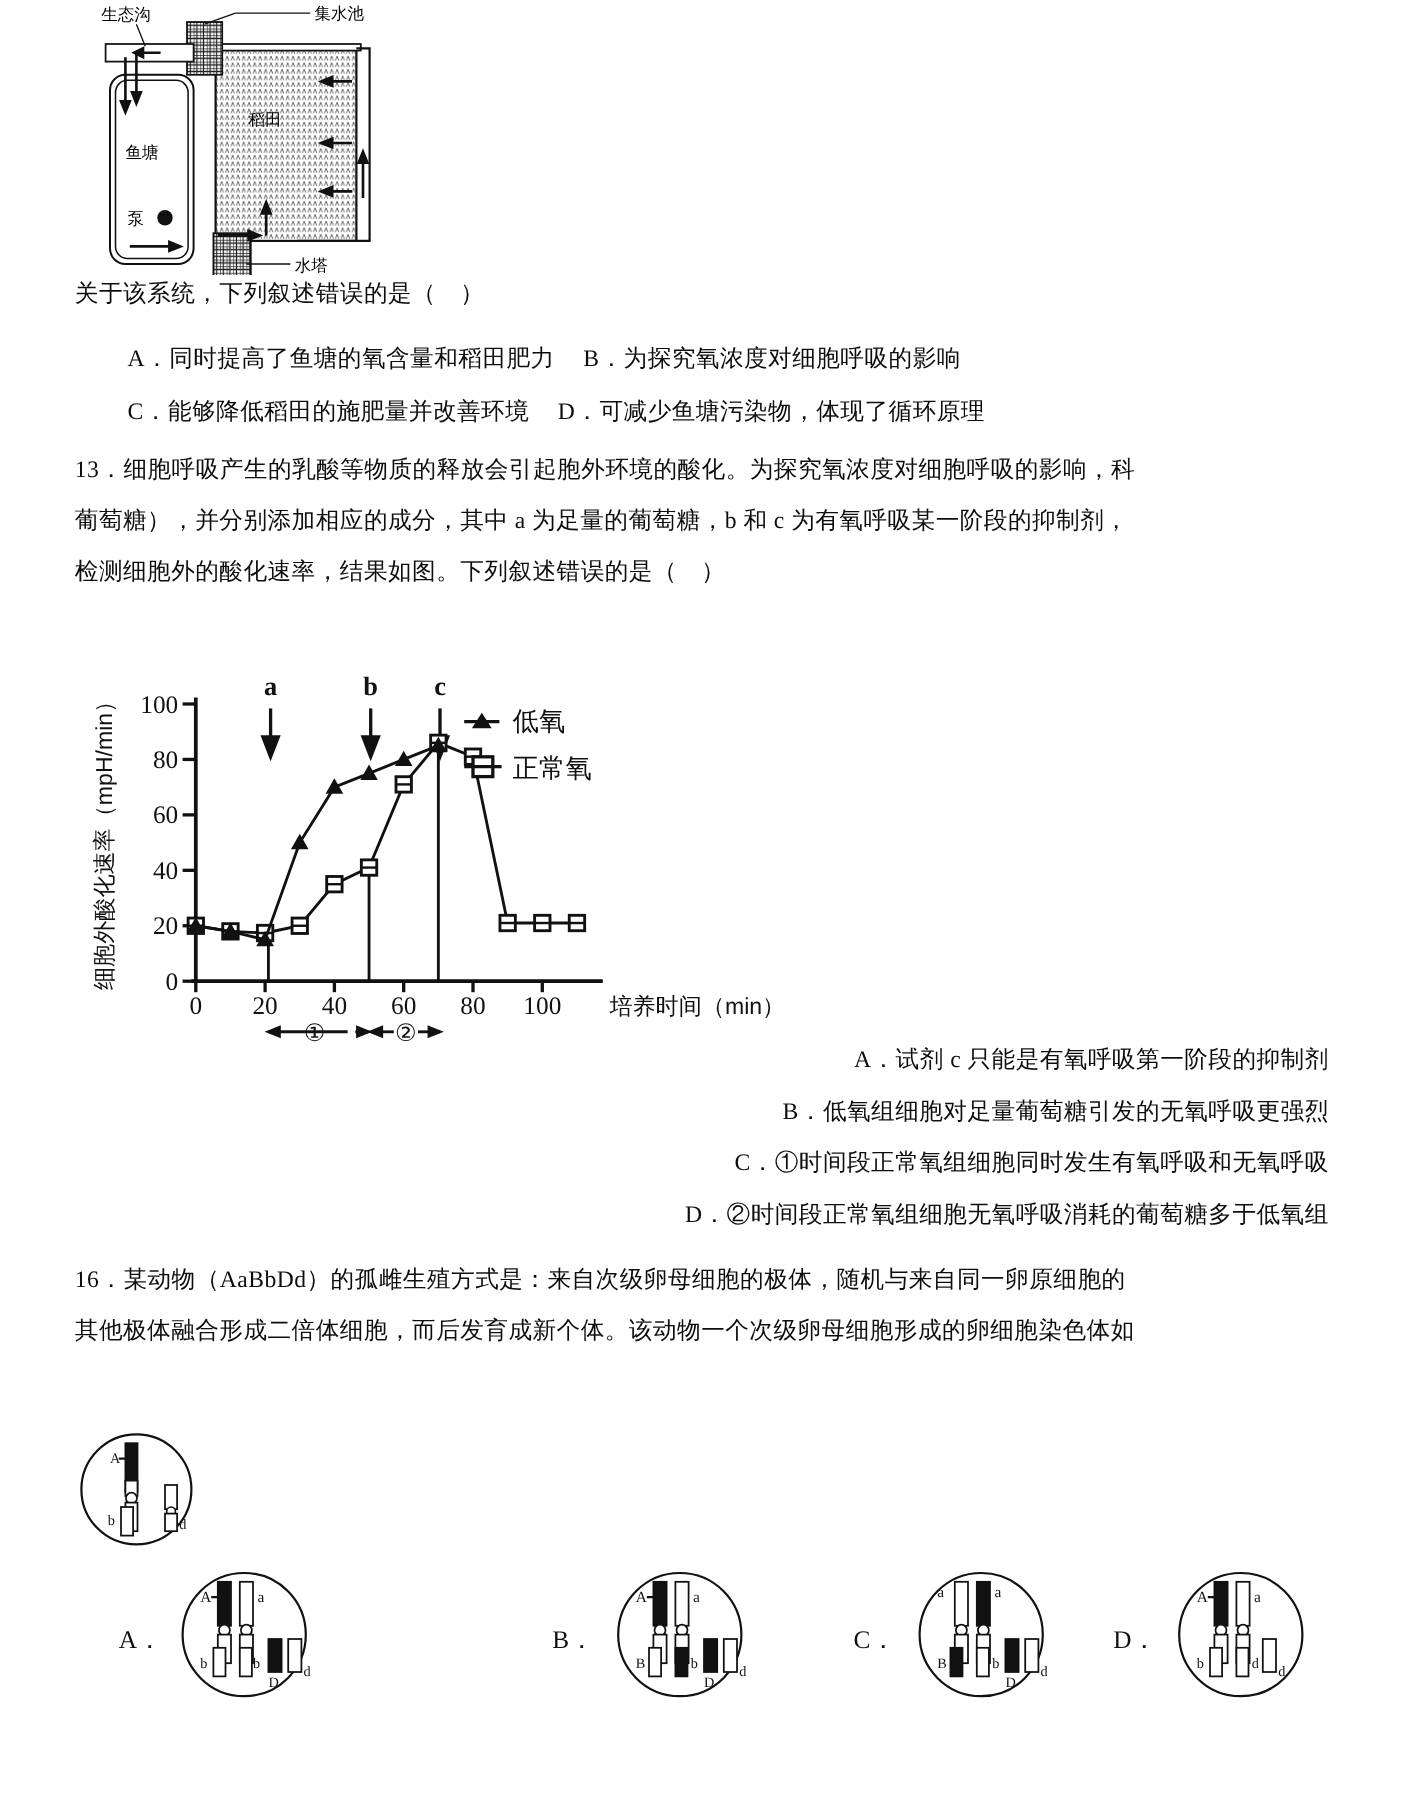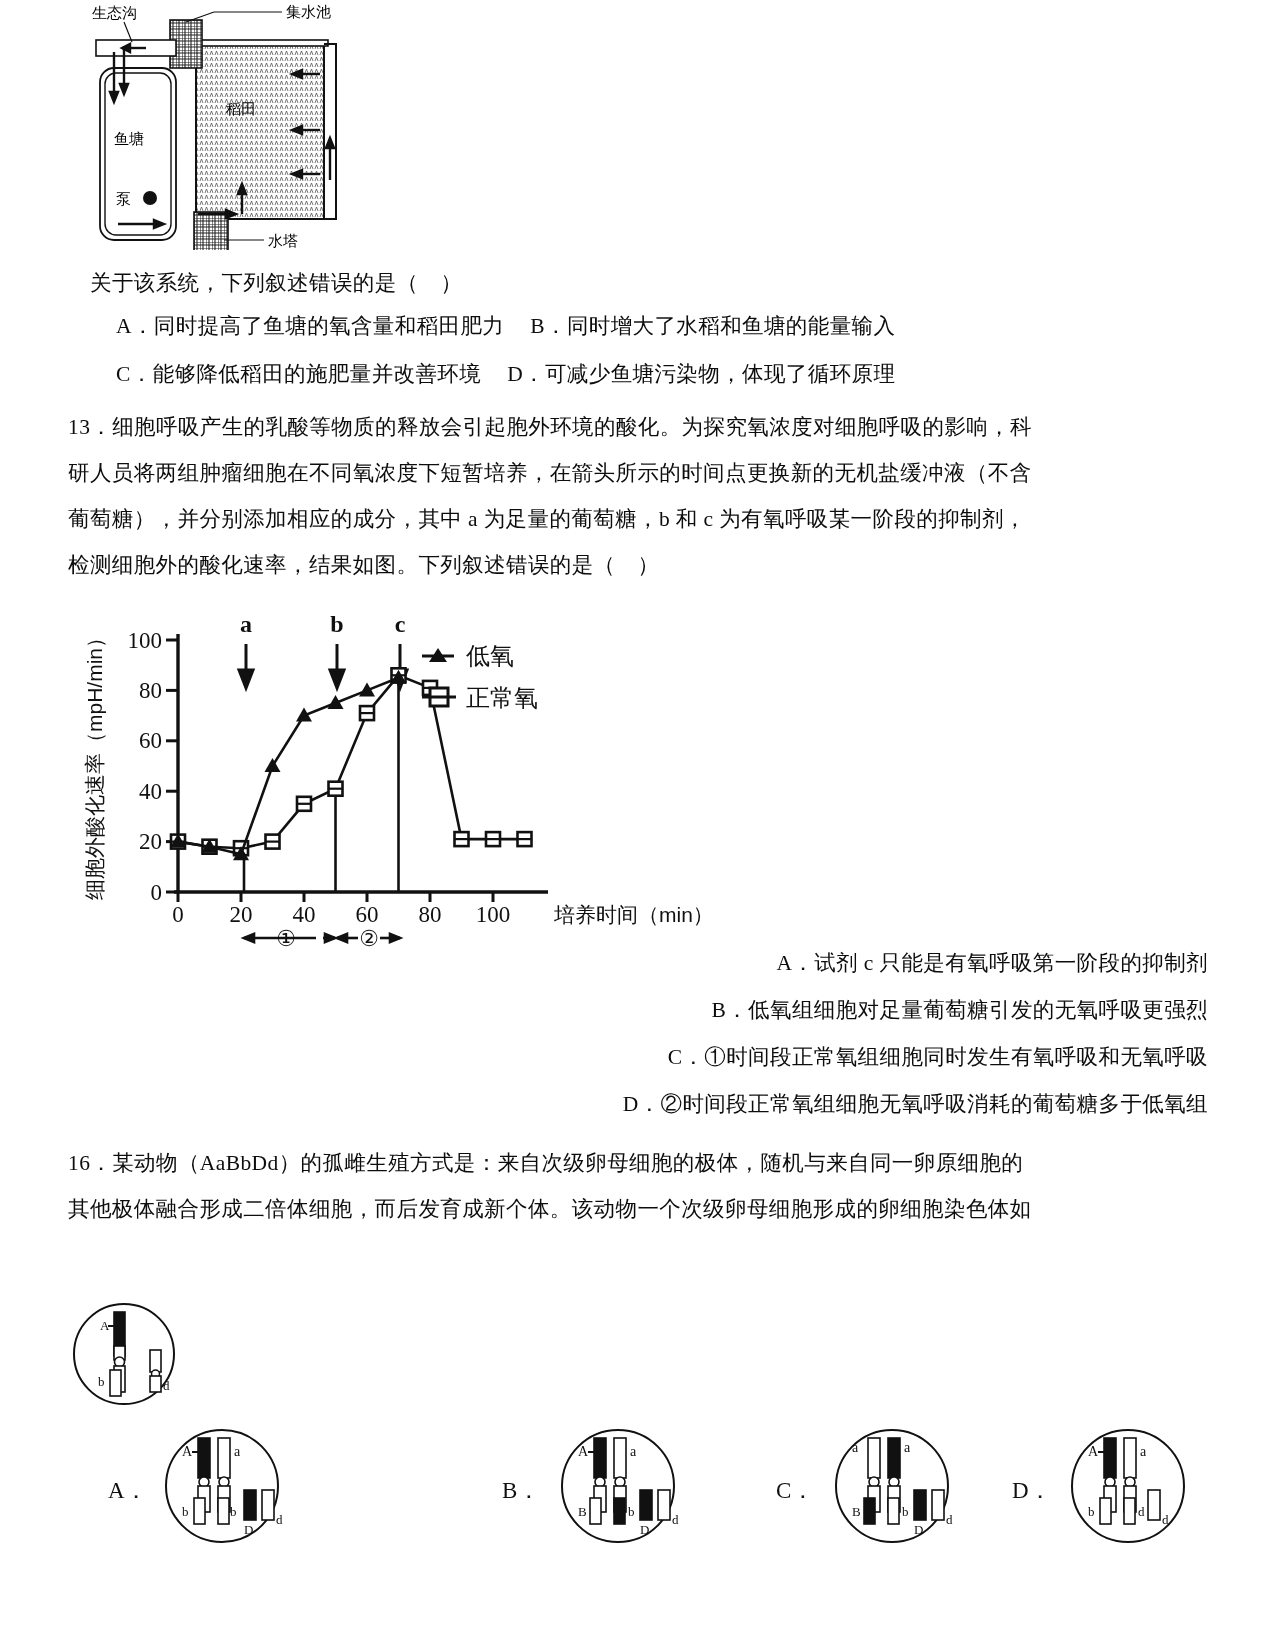--- a/index.html
+++ b/index.html
@@ -20,21 +20,21 @@
     letter-spacing:0.4px;
   }
   .indent-opt { padding-left:48px; }
 
   
   #fig-ecosystem { position:absolute; left:74px; top:2px; width:330px; height:248px; }
   #fig-ecosystem svg { display:block; }
   .figlabel { font-family:"Liberation Sans", sans-serif; font-size:15px; }
 
   
-  #q12-stem { position:absolute; left:68px; top:260px; width:1150px;margin-left:22px; }
+  #q12-stem { position:absolute; left:68px; top:244px; width:1150px; }
   #q12-optsA { position:absolute; left:68px; top:303px; width:1180px; }
   #q12-optsB { position:absolute; left:68px; top:351px; width:1180px; }
 
   
   #q13-stem { position:absolute; left:68px; top:404px; width:1165px; }
   #q13-stem p { margin:0; text-indent:0; }
   #q13-stem p.cont { }
 
   
   #fig-chart { position:absolute; left:70px; top:600px; width:660px; height:350px; }
@@ -138,30 +138,29 @@
       <text class="figlabel" x="42" y="202">泵</text>
       <text class="figlabel" x="194" y="244">水塔</text>
     </svg>
   </div>
 
   <div id="q12-stem" class="ptext">
     <span>关于该系统，下列叙述错误的是（　）</span>
   </div>
 
   <div id="q12-optsA" class="ptext indent-opt">
-    <span>A．</span><span>同时提高了鱼塘的氧含量和稻田肥力</span><span class="opt-gap"></span><span>B．</span><span>同时增大了水稻和鱼塘的能量输入</span>
+    <span>A．</span><span>同时提高了鱼塘的氧含量和稻田肥力</span><span class="opt-gap"></span><span>B．</span><span>为探究氧浓度对细胞呼吸的影响</span>
   </div>
 
   <div id="q12-optsB" class="ptext indent-opt">
     <span>C．</span><span>能够降低稻田的施肥量并改善环境</span><span class="opt-gap"></span><span>D．</span><span>可减少鱼塘污染物，体现了循环原理</span>
   </div>
 
   <div id="q13-stem" class="ptext">
     <p><span>13．</span><span>细胞呼吸产生的乳酸等物质的释放会引起胞外环境的酸化。为探究氧浓度对细胞呼吸的影响，科</span></p>
-    <p class="cont">研人员将两组肿瘤细胞在不同氧浓度下短暂培养，在箭头所示的时间点更换新的无机盐缓冲液（不含</p>
     <p class="cont">葡萄糖），并分别添加相应的成分，其中 a 为足量的葡萄糖，b 和 c 为有氧呼吸某一阶段的抑制剂，</p>
     <p class="cont">检测细胞外的酸化速率，结果如图。下列叙述错误的是（　）</p>
   </div>
 
   <div id="fig-chart">
     <svg width="660" height="350" viewBox="0 0 660 350">
 
       <g>
 
         <line x1="108" y1="34" x2="108" y2="292" stroke="#111" stroke-width="3.4"></line>

